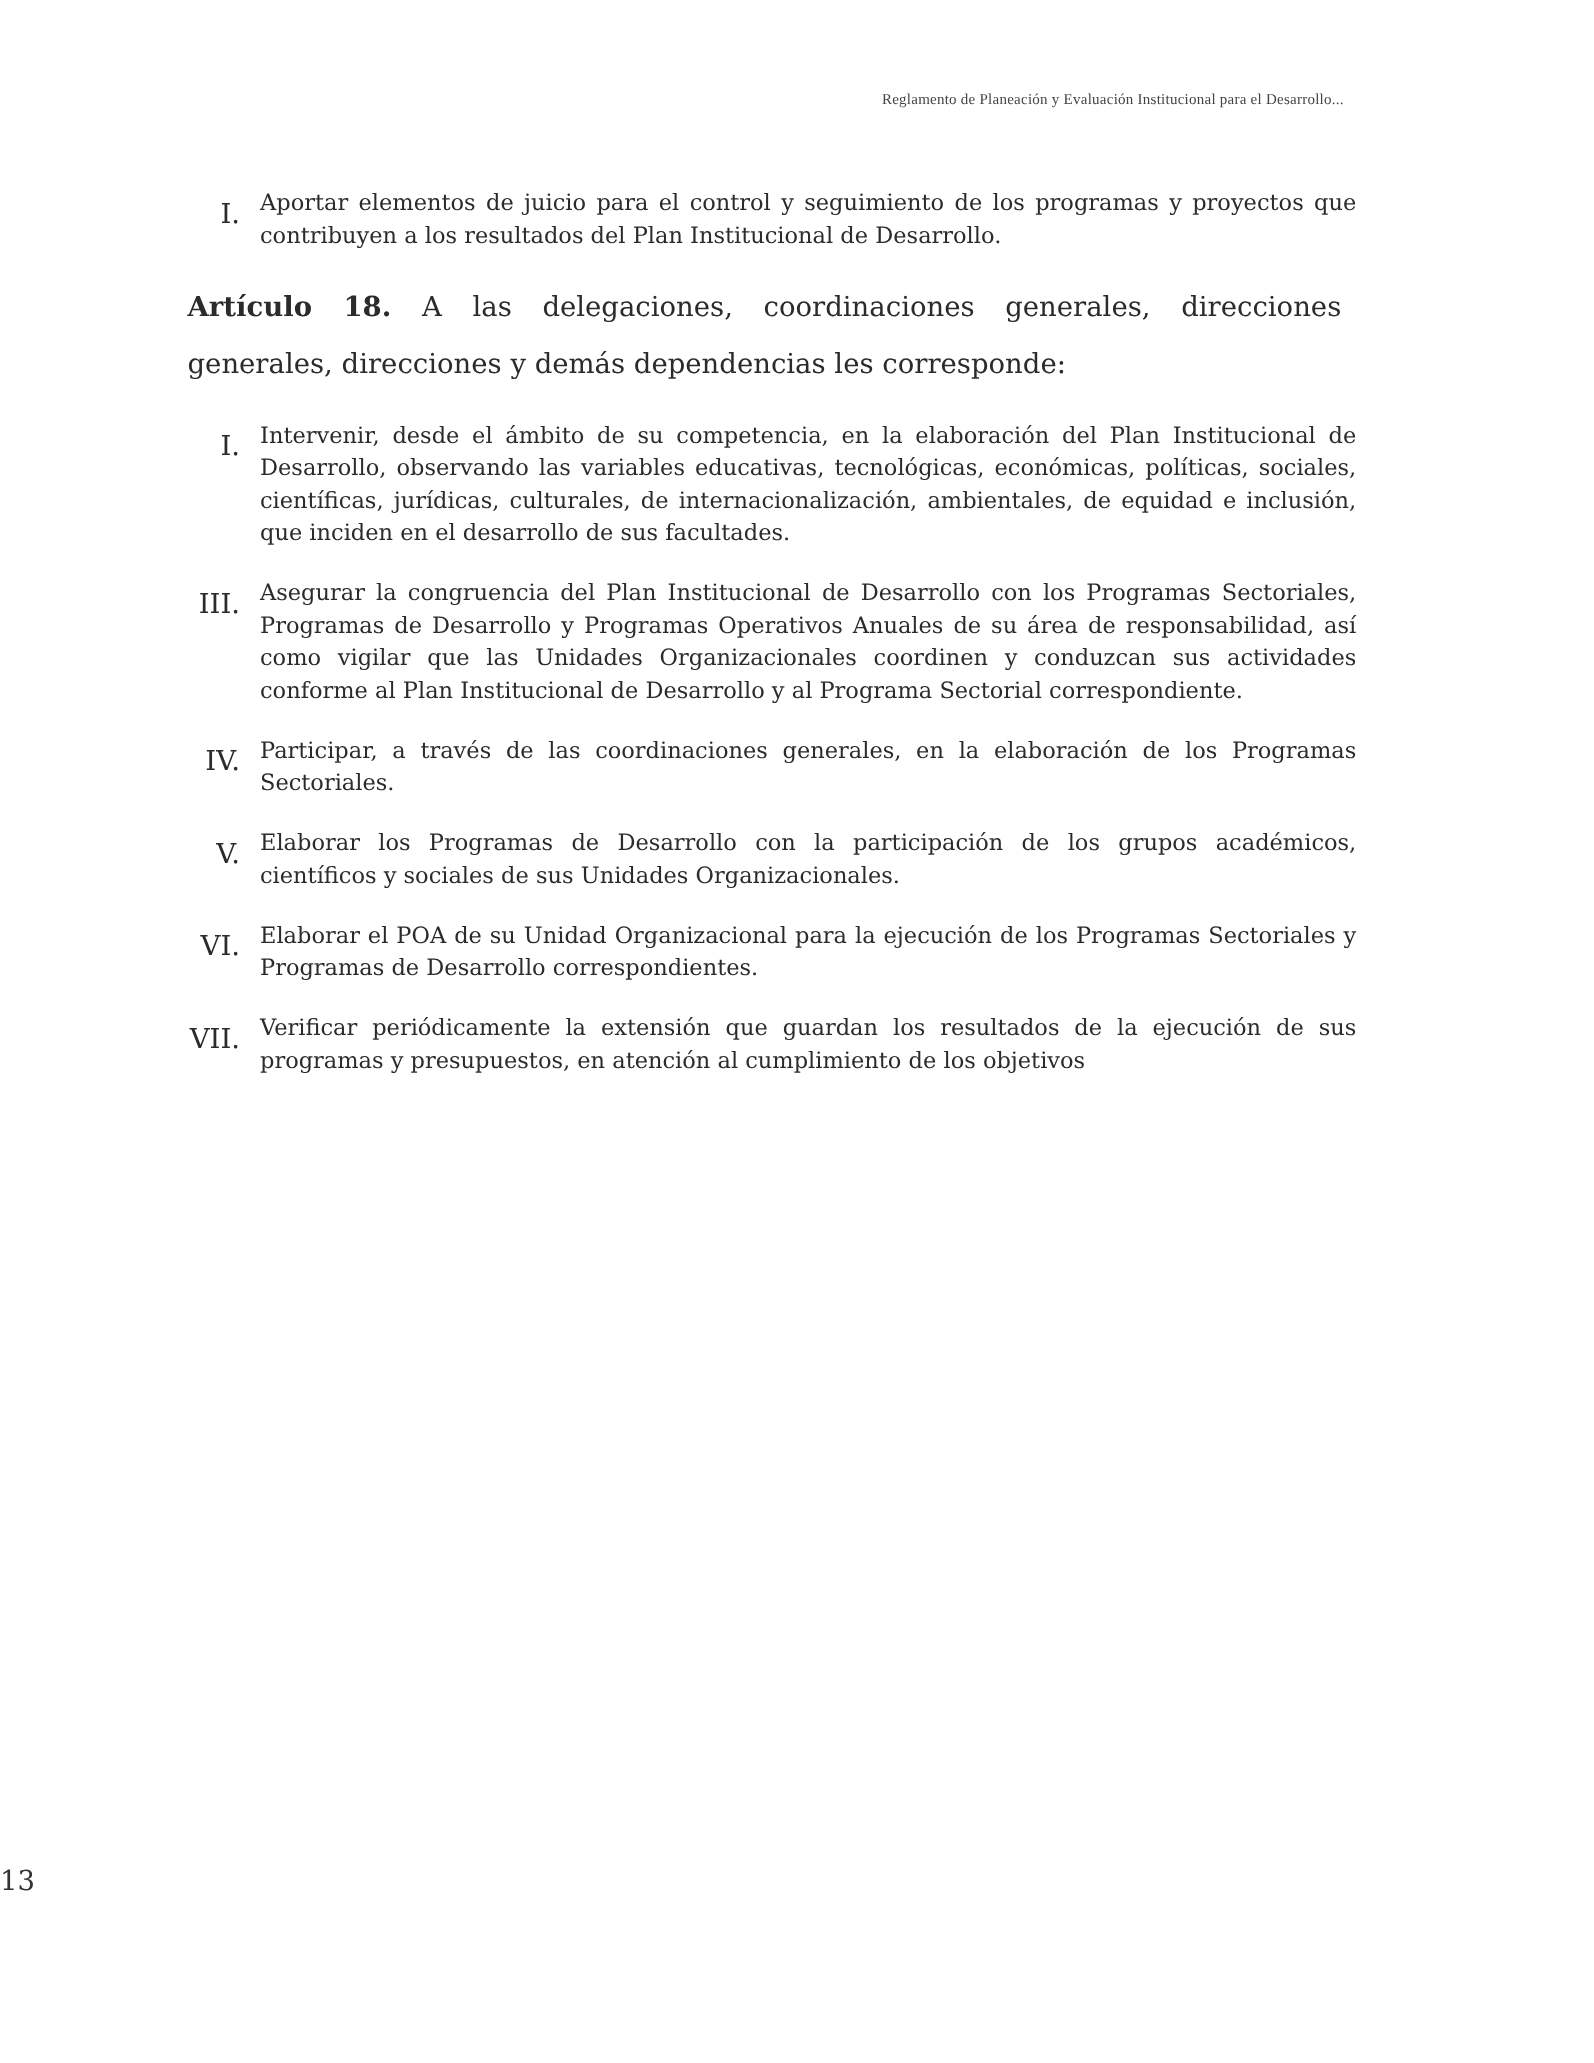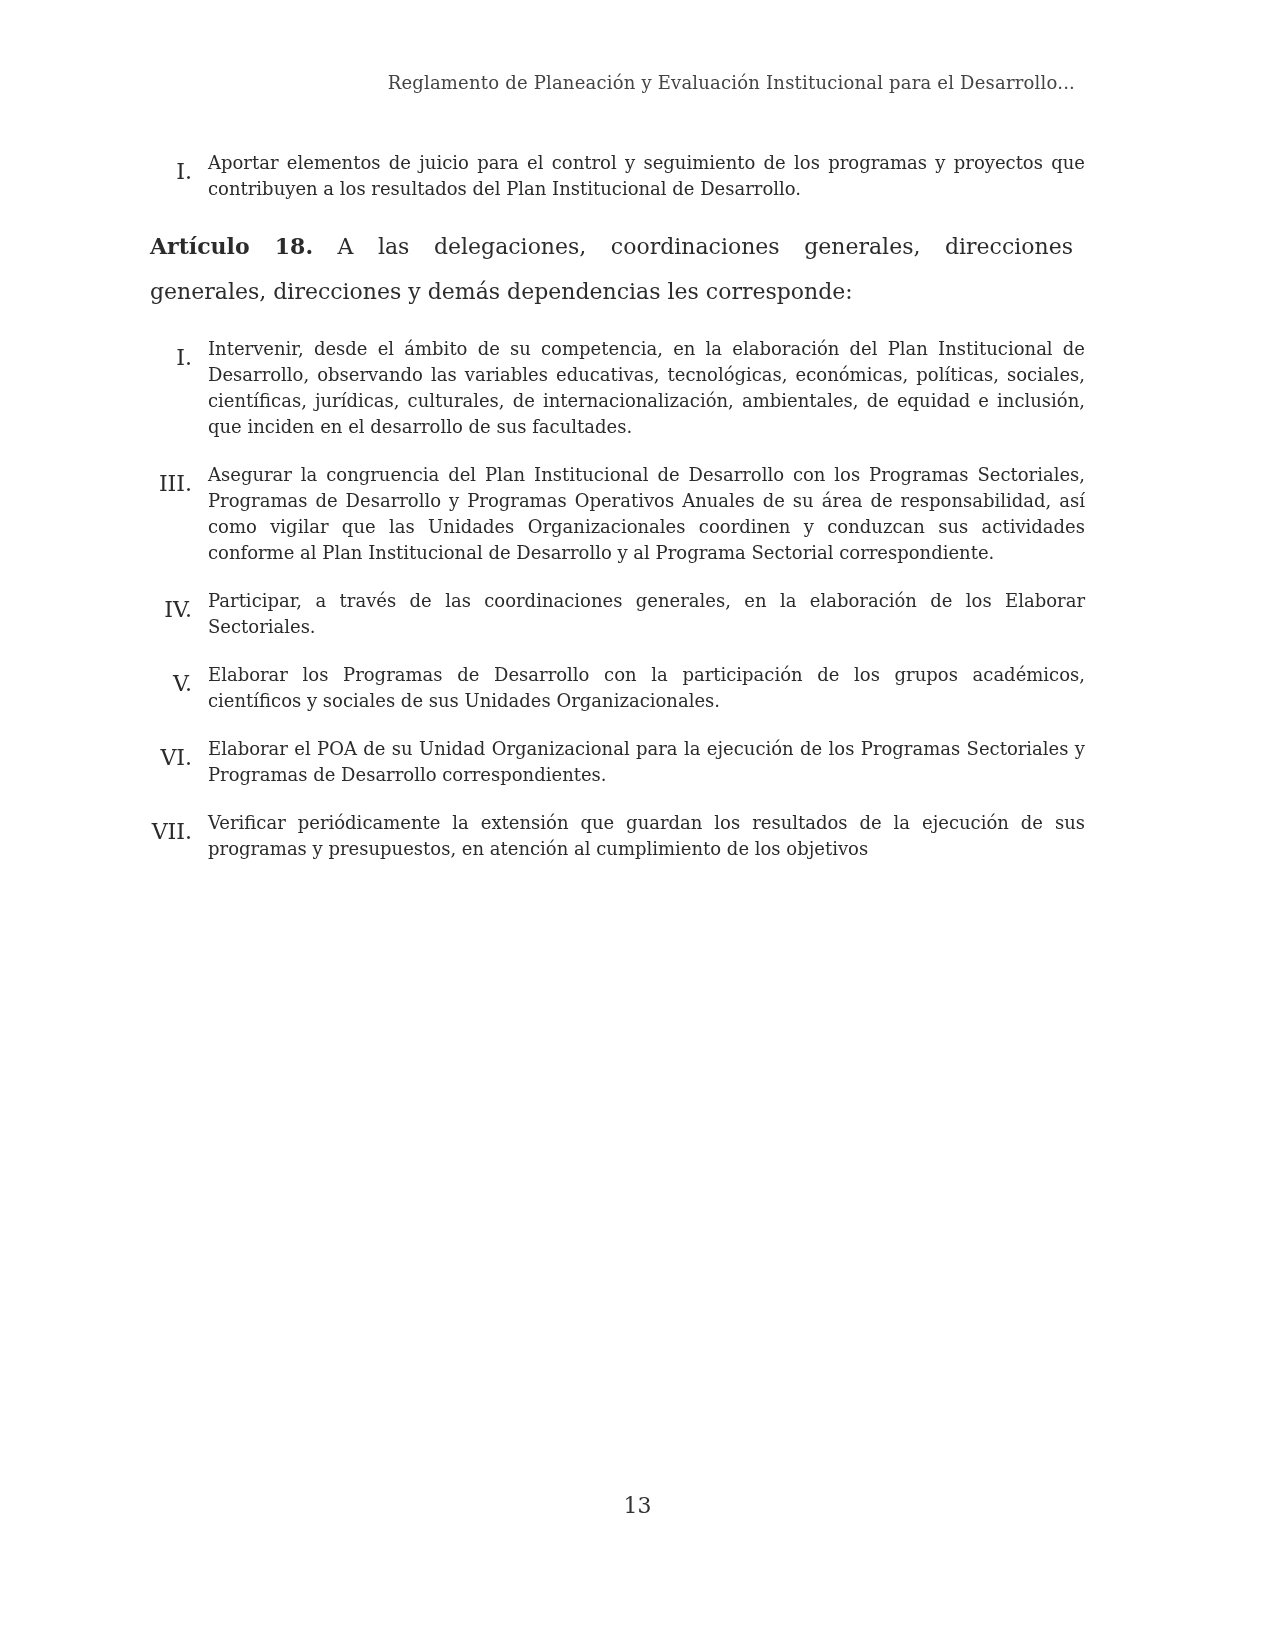--- a/index.html
+++ b/index.html
@@ -1,25 +1,25 @@
 <!DOCTYPE html>
 <html><head>
 <meta charset="utf-8">
 <style>
   html, body { margin: 0; padding: 0; background: #ffffff; }
   body { width: 1275px; height: 1650px; position: relative; overflow: hidden;
          font-family: "DejaVu Serif", "Liberation Serif", serif; color: #2b2b2b; }
-  .running-header { position: absolute; top: 72px; right: 200px; font-size: 18px; color: #444; letter-spacing: 0.2px; }
+  .running-header { position: absolute; top: 72px; right: 200px; font-size: 12px; color: #444; letter-spacing: 0.2px; font-family: Liberation Serif, serif; }
   .content { position: absolute; top: 150px; left: 150px; width: 935px; }
   .para { font-size: 22px; line-height: 44.5px; text-align: justify; text-align-last: left; margin: 0 12px 22px 0; }
   .article-label { font-weight: bold; }
   .item { display: flex; margin: 0 0 22px 0; }
   .num { width: 42px; flex: 0 0 42px; text-align: right; padding-right: 16px; font-size: 22px; line-height: 44.5px; }
   .item-text { flex: 1; font-size: 18px; line-height: 26px; text-align: justify; text-align-last: left; }
-  .page-number { position: absolute; top: 1493px; left: 0; width: 1275px; text-align: center; font-size: 22px; color: #333; }
+  .page-number { position: absolute; top: 1493px; left: 0; width: 1275px; text-align: left; font-size: 22px; color: #333; }
 </style>
 </head>
 <body>
 
 <div class="running-header">Reglamento de Planeación y Evaluación Institucional para el Desarrollo...</div>
 
 <div class="content">
   <div class="item">
     <span class="num">I.</span>
     <span class="item-text">Aportar elementos de juicio para el control y seguimiento de los programas y proyectos que contribuyen a los resultados del Plan Institucional de Desarrollo.</span>
@@ -32,21 +32,21 @@
   <div class="item">
     <span class="num">I.</span>
     <span class="item-text">Intervenir, desde el ámbito de su competencia, en la elaboración del Plan Institucional de Desarrollo, observando las variables educativas, tecnológicas, económicas, políticas, sociales, científicas, jurídicas, culturales, de internacionalización, ambientales, de equidad e inclusión, que inciden en el desarrollo de sus facultades.</span>
   </div>
   <div class="item">
     <span class="num">III.</span>
     <span class="item-text">Asegurar la congruencia del Plan Institucional de Desarrollo con los Programas Sectoriales, Programas de Desarrollo y Programas Operativos Anuales de su área de responsabilidad, así como vigilar que las Unidades Organizacionales coordinen y conduzcan sus actividades conforme al Plan Institucional de Desarrollo y al Programa Sectorial correspondiente.</span>
   </div>
   <div class="item">
     <span class="num">IV.</span>
-    <span class="item-text">Participar, a través de las coordinaciones generales, en la elaboración de los Elaborar Sectoriales.</span>
+    <span class="item-text">Participar, a través de las coordinaciones generales, en la elaboración de los Programas Sectoriales.</span>
   </div>
   <div class="item">
     <span class="num">V.</span>
     <span class="item-text">Elaborar los Programas de Desarrollo con la participación de los grupos académicos, científicos y sociales de sus Unidades Organizacionales.</span>
   </div>
   <div class="item">
     <span class="num">VI.</span>
     <span class="item-text">Elaborar el POA de su Unidad Organizacional para la ejecución de los Programas Sectoriales y Programas de Desarrollo correspondientes.</span>
   </div>
   <div class="item">

